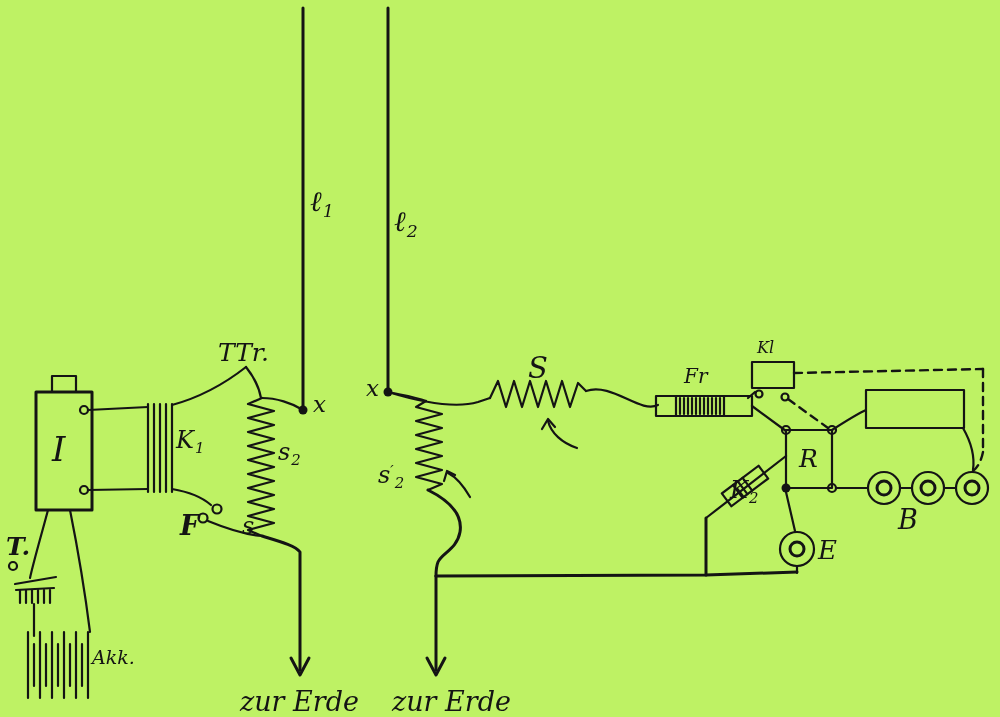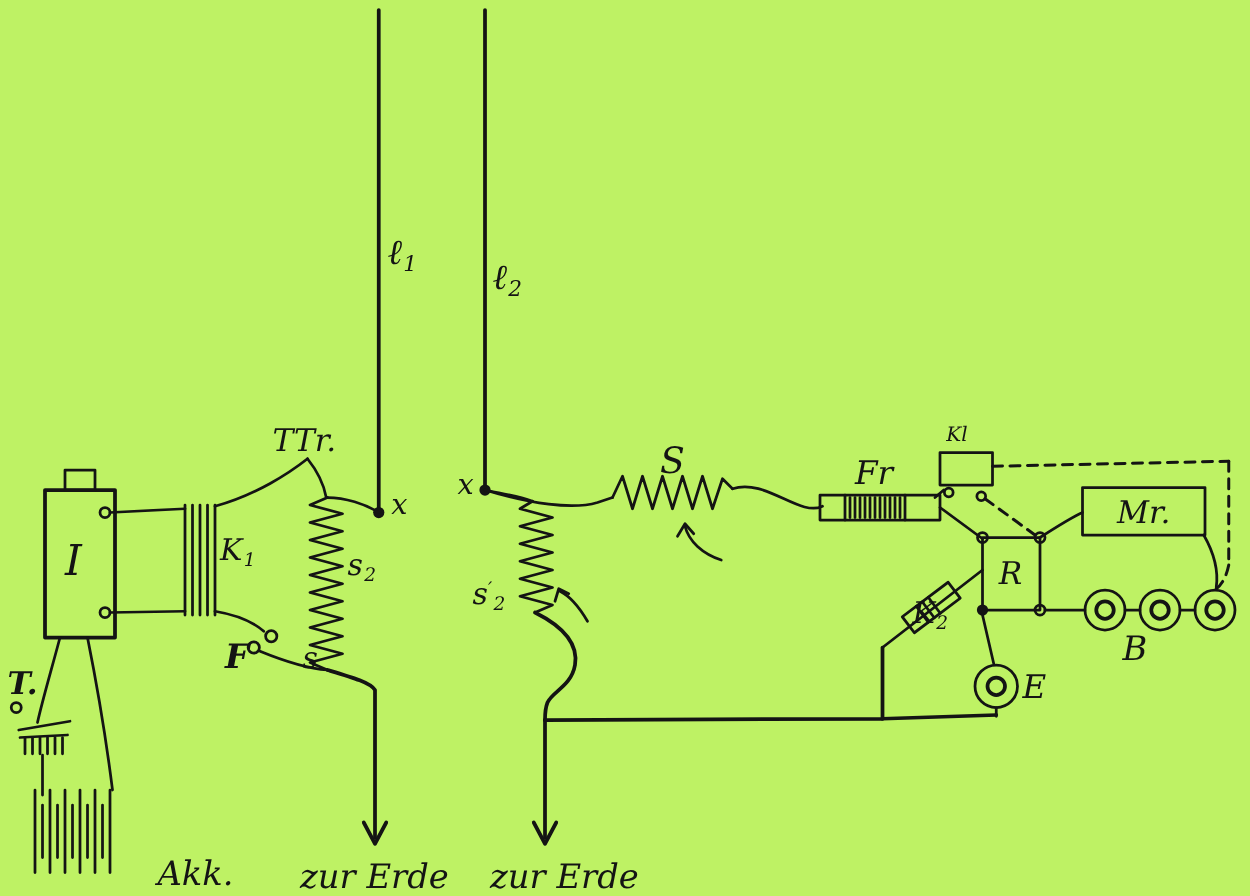--- a/index.html
+++ b/index.html
@@ -195,44 +195,41 @@
   </div>
   <div class="lbl" style="left:278px;top:440px;font-size:24px;">
     <span>s</span><sub>2</sub>
   </div>
   <div class="lbl" style="left:242px;top:514px;font-size:24px;">
     <span>s</span>
   </div>
   <div class="lbl" style="left:6px;top:534px;font-size:25px;font-weight:bold;">
     <span>T.</span>
   </div>
-  <div class="lbl" style="left:92px;top:686px;font-size:27px;margin-left:34px;">
+  <div class="lbl" style="left:92px;top:648px;font-size:19px;">
     <span>Akk.</span>
   </div>
   <div class="lbl" style="left:240px;top:688px;font-size:27px;">
     <span>zur Erde</span>
   </div>
   <div class="lbl" style="left:392px;top:688px;font-size:27px;">
     <span>zur Erde</span>
   </div>
   <div class="lbl" style="left:378px;top:463px;font-size:24px;">
     <span>s</span><sup>′</sup><sub>2</sub>
   </div>
   <div class="lbl" style="left:528px;top:354px;font-size:29px;">
     <span>S</span>
   </div>
-  <div class="lbl" style="left:684px;top:366px;font-size:26px;">
+  <div class="lbl" style="left:684px;top:366px;font-size:20px;">
     <span>Fr</span>
   </div>
   <div class="lbl" style="left:757px;top:340px;font-size:16px;">
     <span>Kl</span>
   </div>
-  <div class="lbl center-box" style="left:866px;top:390px;width:98px;height:38px;font-size:25px;">
-    <span>Mr.</span>
-  </div>
   <div class="lbl" style="left:799px;top:446px;font-size:25px;">
     <span>R</span>
   </div>
   <div class="lbl" style="left:730px;top:478px;font-size:24px;">
     <span>K</span><sub>2</sub>
   </div>
   <div class="lbl" style="left:898px;top:506px;font-size:27px;">
     <span>B</span>
   </div>
   <div class="lbl" style="left:818px;top:537px;font-size:26px;">

